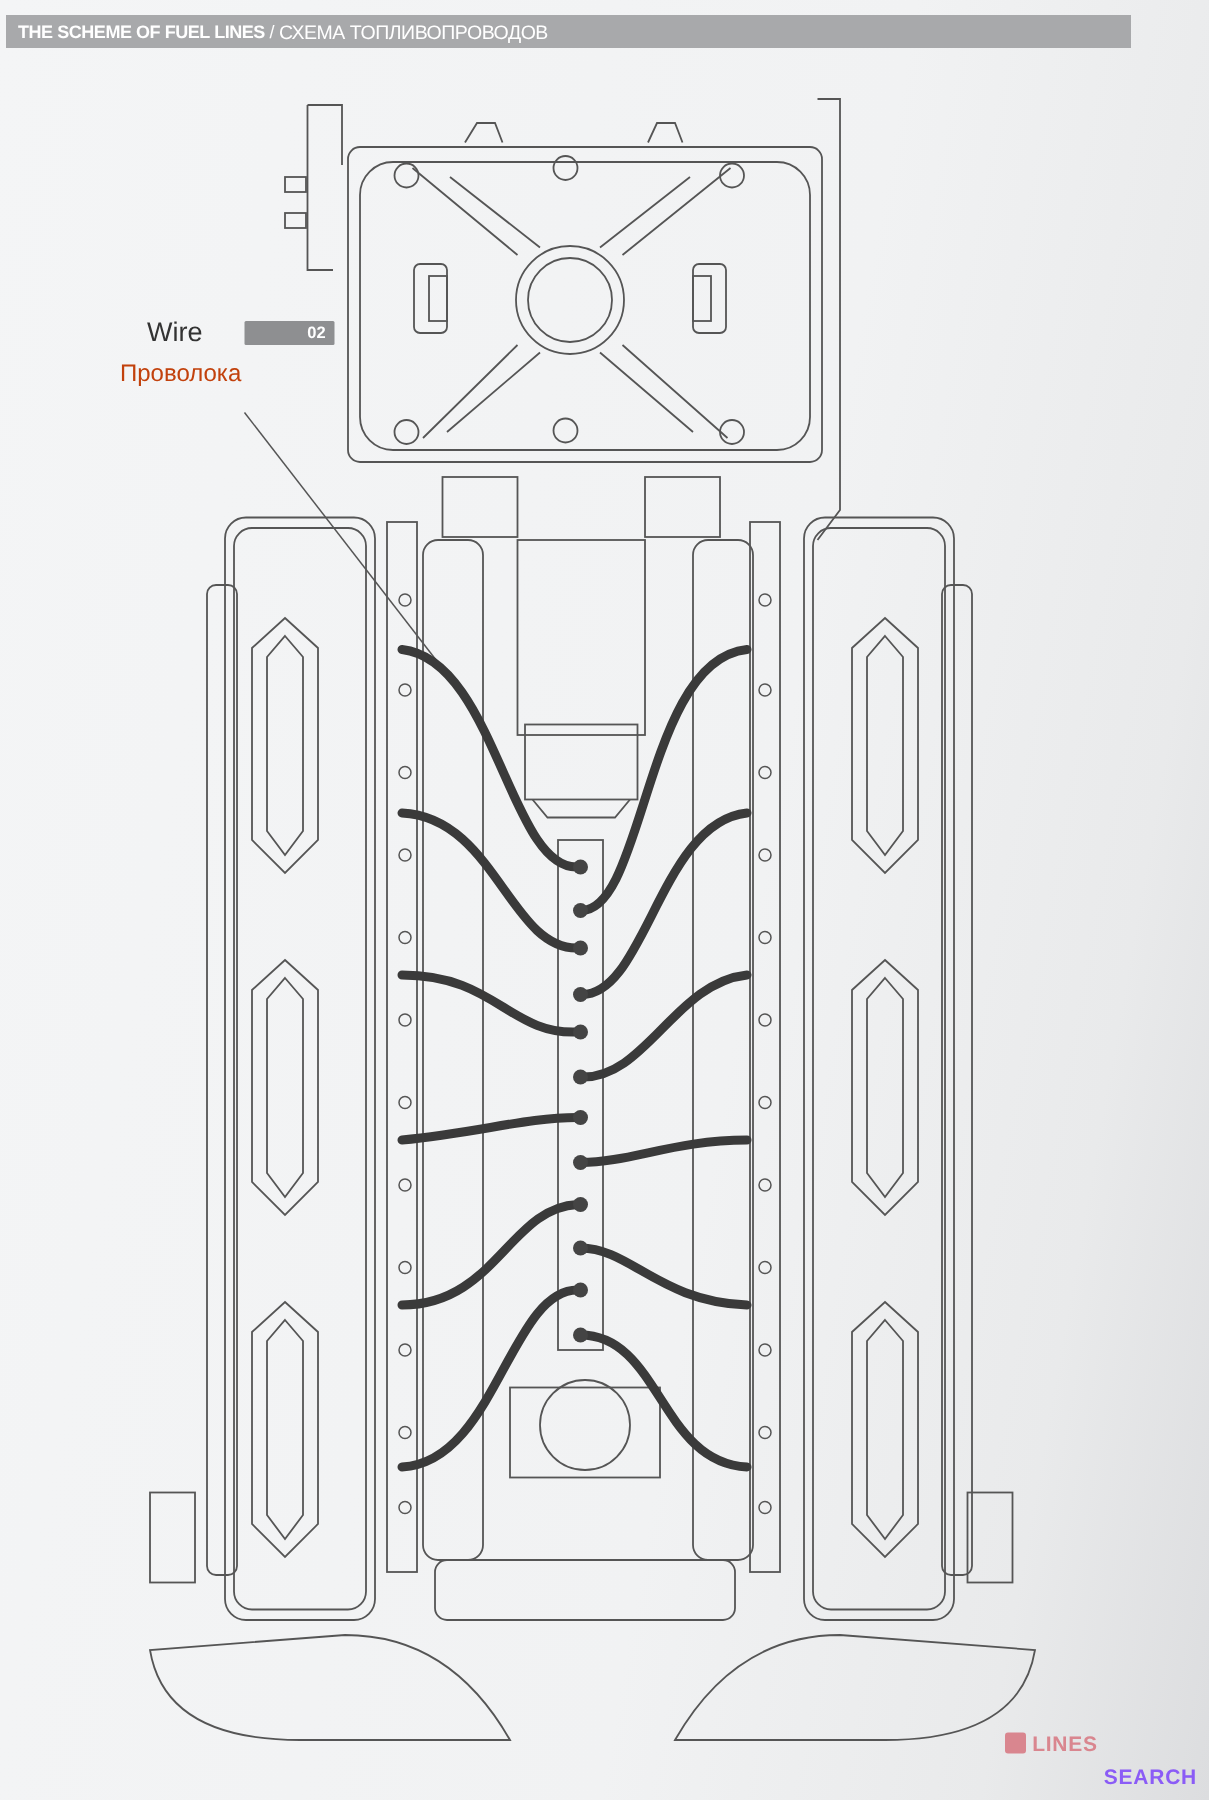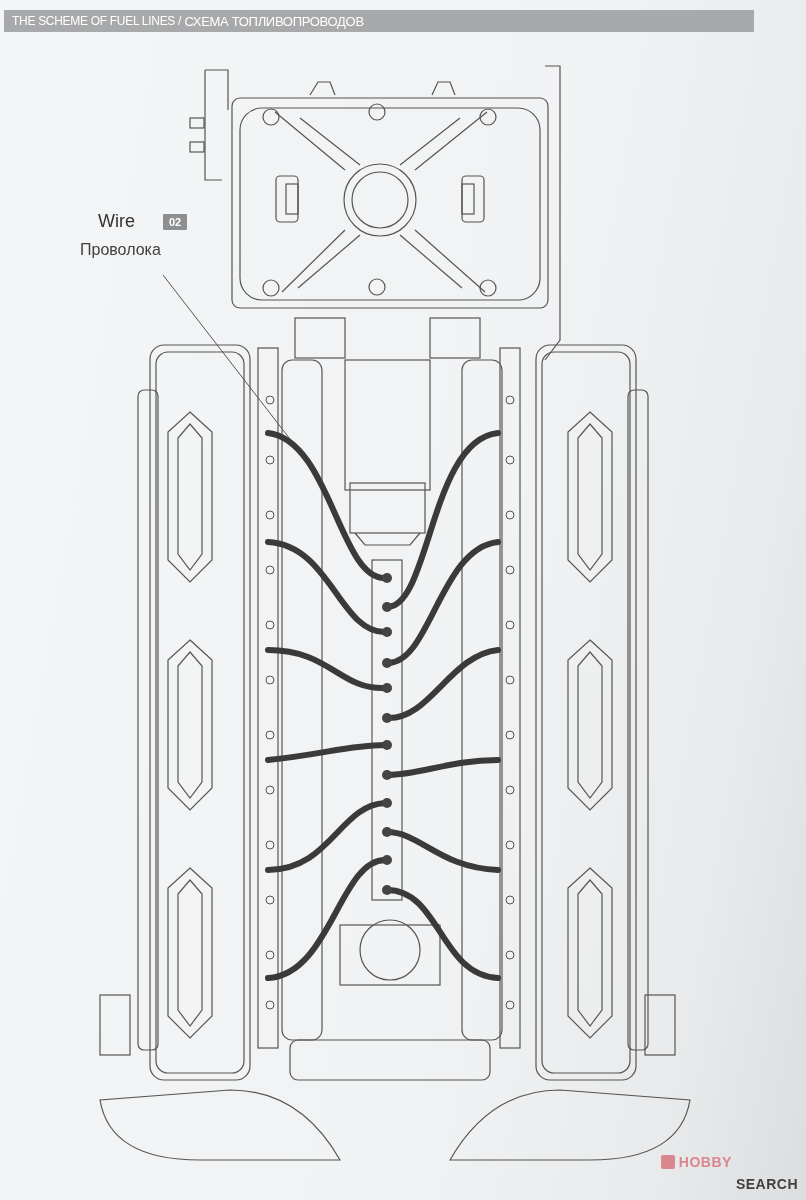--- a/index.html
+++ b/index.html
@@ -5,35 +5,35 @@
   html, body { margin:0; padding:0; }
   body {
     width:806px; height:1200px; position:relative; overflow:hidden;
     background: linear-gradient(100deg, #f4f5f6 0%, #f1f2f3 60%, #e9eaeb 85%, #dcdddf 100%);
     font-family: "Liberation Sans", sans-serif;
   }
   .header-bar {
     position:absolute; left:4px; top:10px; width:750px; height:22px;
     background:#a8a9ab; display:flex; align-items:center;
   }
-  .header-bar .t-en { color:#fff; font-weight:normal; font-size:12px; padding-left:8px; letter-spacing:-0.3px; font-family:"Liberation Sans Narrow","Liberation Sans",sans-serif; }
+  .header-bar .t-en { color:#fff; font-weight:bold; font-size:12px; padding-left:8px; letter-spacing:-0.3px; font-family:"Liberation Sans Narrow","Liberation Sans",sans-serif; }
   .header-bar .t-sep { color:#fff; font-size:12px; padding:0 3px; }
   .header-bar .t-ru { color:#fff; font-size:13px; letter-spacing:-0.3px; }
   .callout { position:absolute; left:80px; top:211px; width:120px; }
   .callout .en { position:absolute; left:18px; top:0; font-size:18px; font-weight:normal; color:#333; }
   .callout .badge {
     position:absolute; left:83px; top:3px; width:24px; height:16px; background:#8e8f91;
-    color:#fff; font-size:11px; font-weight:bold; text-align:center; line-height:16px; border-radius:1px;
+    color:#fff; font-size:11px; font-weight:bold; text-align:center; line-height:16px; border-radius:1px;padding-left:36px;
   }
-  .callout .ru { position:absolute; left:0; top:30px; font-size:16px; color:#404040; }
+  .callout .ru { position:absolute; left:0; top:30px; font-size:16px; color:#c2410c; }
   .diagram { position:absolute; left:0; top:0; width:806px; height:1200px; }
   .watermark { position:absolute; right:8px; bottom:8px; display:flex; align-items:center; gap:4px; }
   .watermark .logo-box { width:14px; height:14px; background:#d9868f; border-radius:2px; }
   .watermark .hobby { color:#d9868f; font-weight:bold; font-size:14px; letter-spacing:0.5px; }
-  .watermark .search { color:#404040; font-weight:bold; font-size:14px; letter-spacing:0.5px;margin-top:44px; }
+  .watermark .search { color:#8b5cf6; font-weight:bold; font-size:14px; letter-spacing:0.5px;margin-top:44px; }
 </style>
 </head>
 <body>
 
 <div class="header-bar">
   <span class="t-en">THE SCHEME OF FUEL LINES</span>
   <span class="t-sep">/</span>
   <span class="t-ru">СХЕМА ТОПЛИВОПРОВОДОВ</span>
 </div>
 
@@ -170,15 +170,15 @@
 </svg>
 
 <div class="callout">
   <span class="en">Wire</span>
   <span class="badge">02</span>
   <span class="ru">Проволока</span>
 </div>
 
 <div class="watermark">
   <span class="logo-box"></span>
-  <span class="hobby">HOBBY</span>
+  <span class="hobby">LINES</span>
   <span class="search">SEARCH</span>
 </div>
 
 </body></html>

